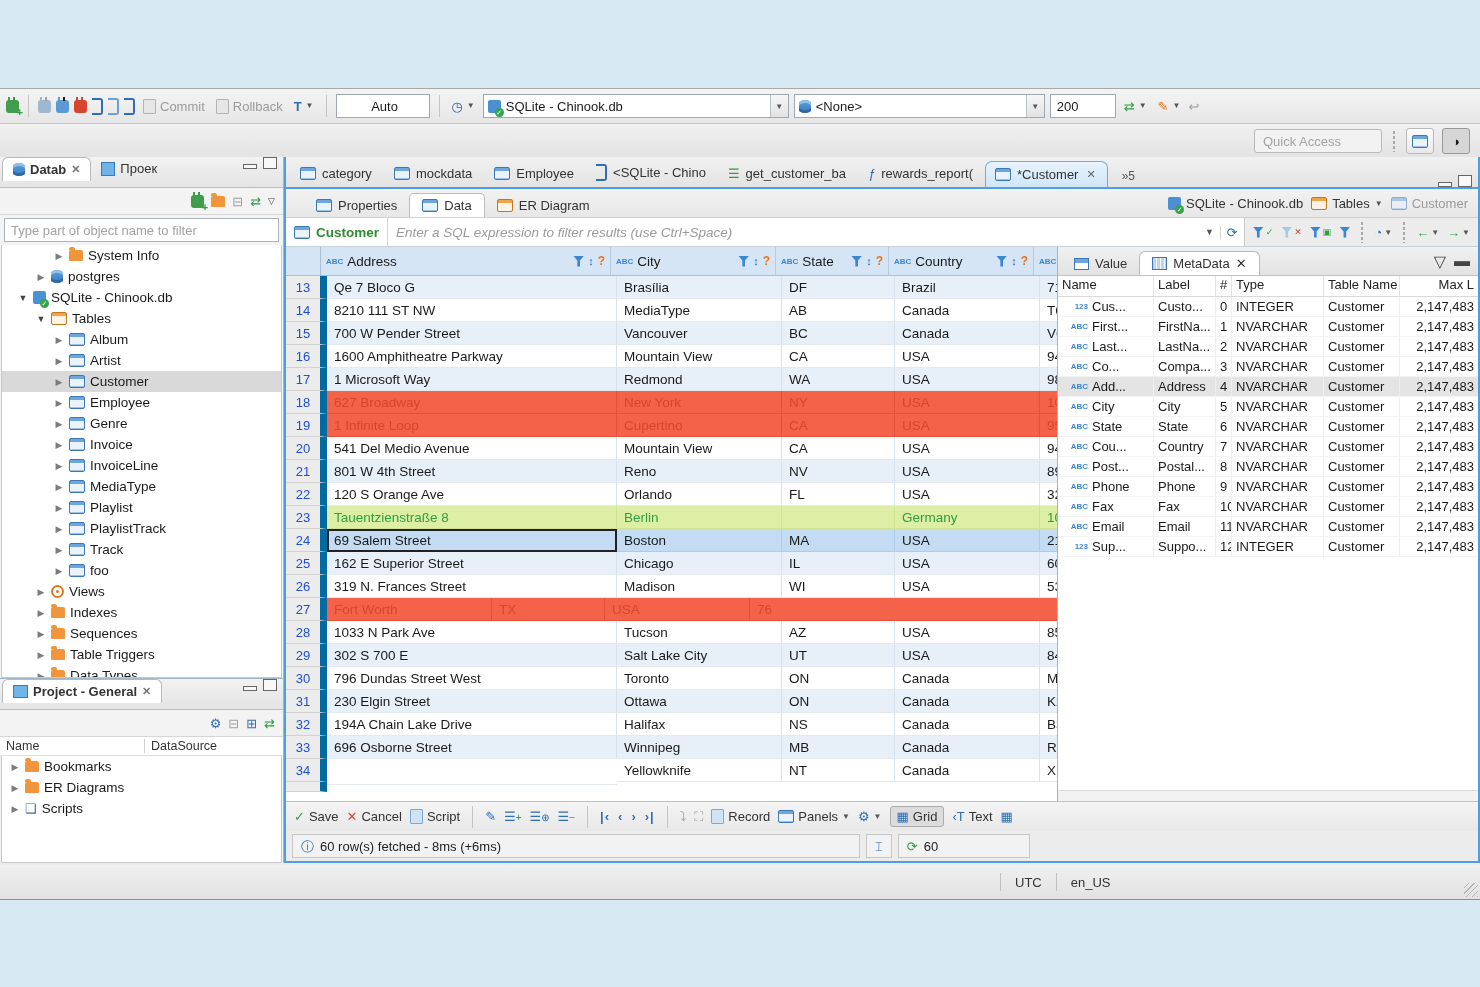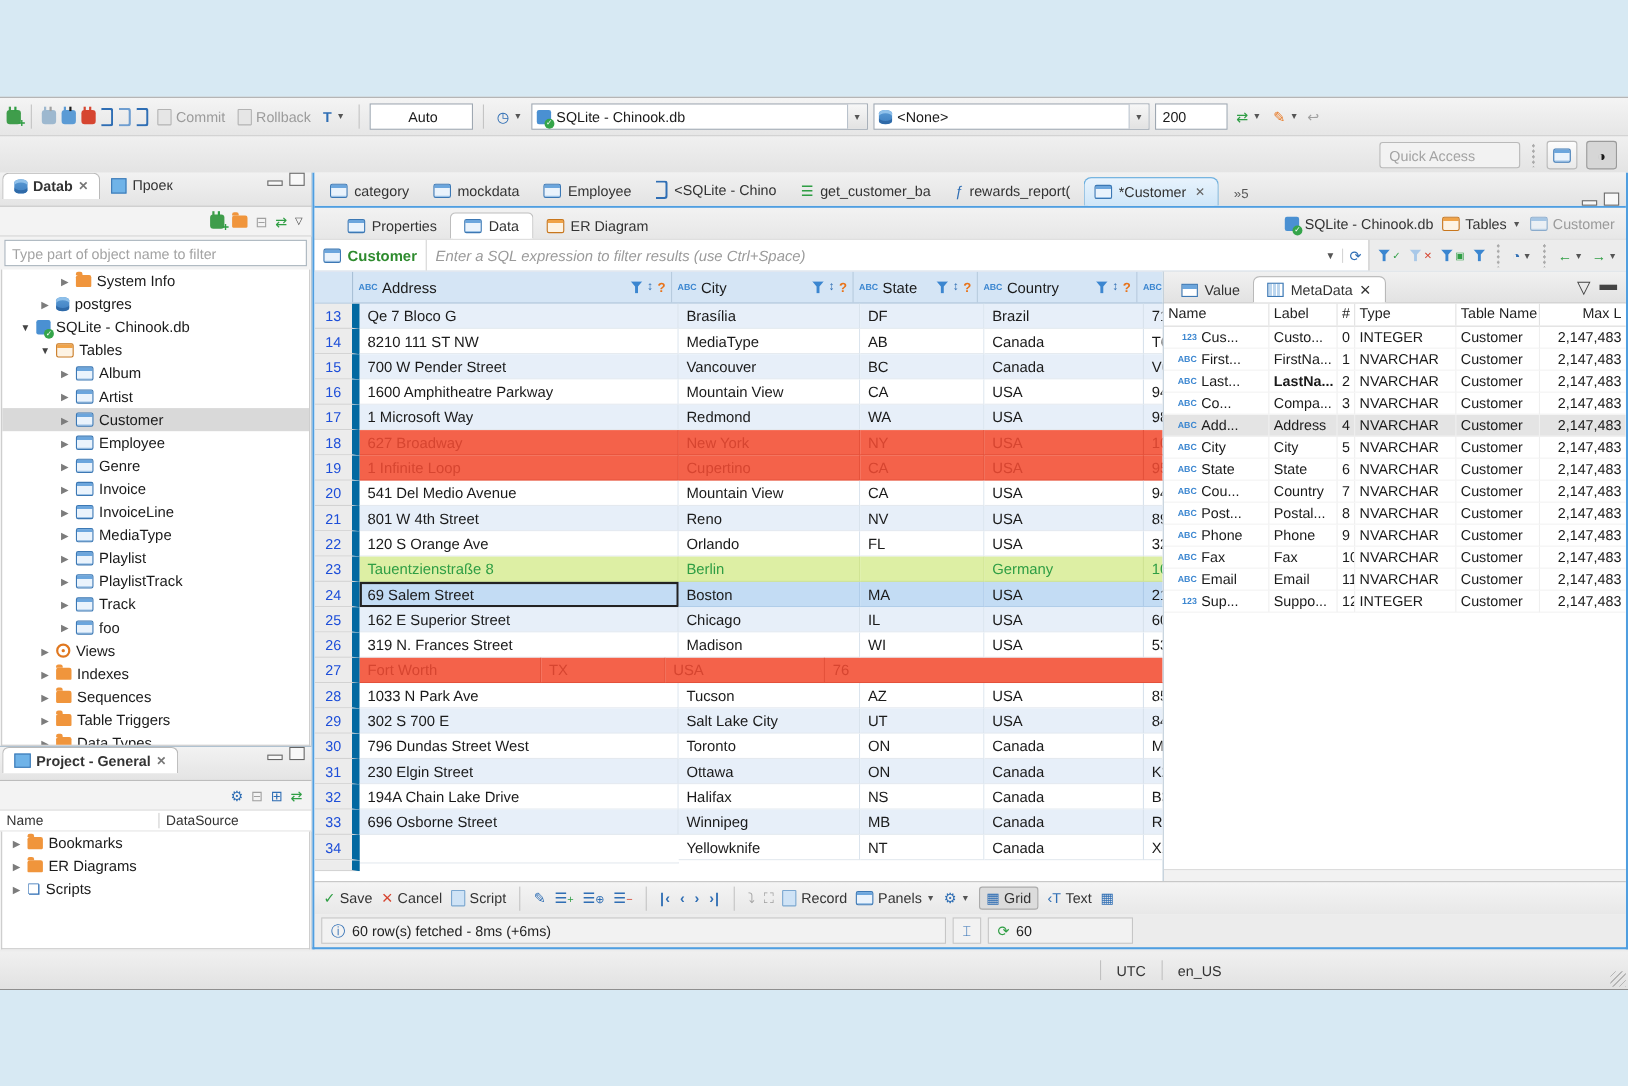--- a/index.html
+++ b/index.html
@@ -754,21 +754,21 @@
                   <div class="mc" style="width: 16px; flex: 0 0 auto;">1</div>
                   <div class="mc" style="width: 92px; flex: 0 0 auto;">NVARCHAR</div>
                   <div class="mc" style="width: 76px; flex: 0 0 auto;">Customer</div>
                   <div class="mc" style="flex: 1 1 0%; justify-content: flex-end; border-right: none;">2,147,483</div>
                 </div>
                 <div class="mrow">
                   <div class="mc" style="width: 96px; flex: 0 0 auto;">
                     <span class="abc pref">ABC</span>
                     <span>Last...</span>
                   </div>
-                  <div class="mc" style="width: 62px; flex: 0 0 auto; font-weight: bold;">LastNa...</div>
+                  <div class="mc" style="width: 62px; flex: 0 0 auto;">LastNa...</div>
                   <div class="mc" style="width: 16px; flex: 0 0 auto;">2</div>
                   <div class="mc" style="width: 92px; flex: 0 0 auto;">NVARCHAR</div>
                   <div class="mc" style="width: 76px; flex: 0 0 auto;">Customer</div>
                   <div class="mc" style="flex: 1 1 0%; justify-content: flex-end; border-right: none;">2,147,483</div>
                 </div>
                 <div class="mrow">
                   <div class="mc" style="width: 96px; flex: 0 0 auto;">
                     <span class="abc pref">ABC</span>
                     <span>Co...</span>
                   </div>

